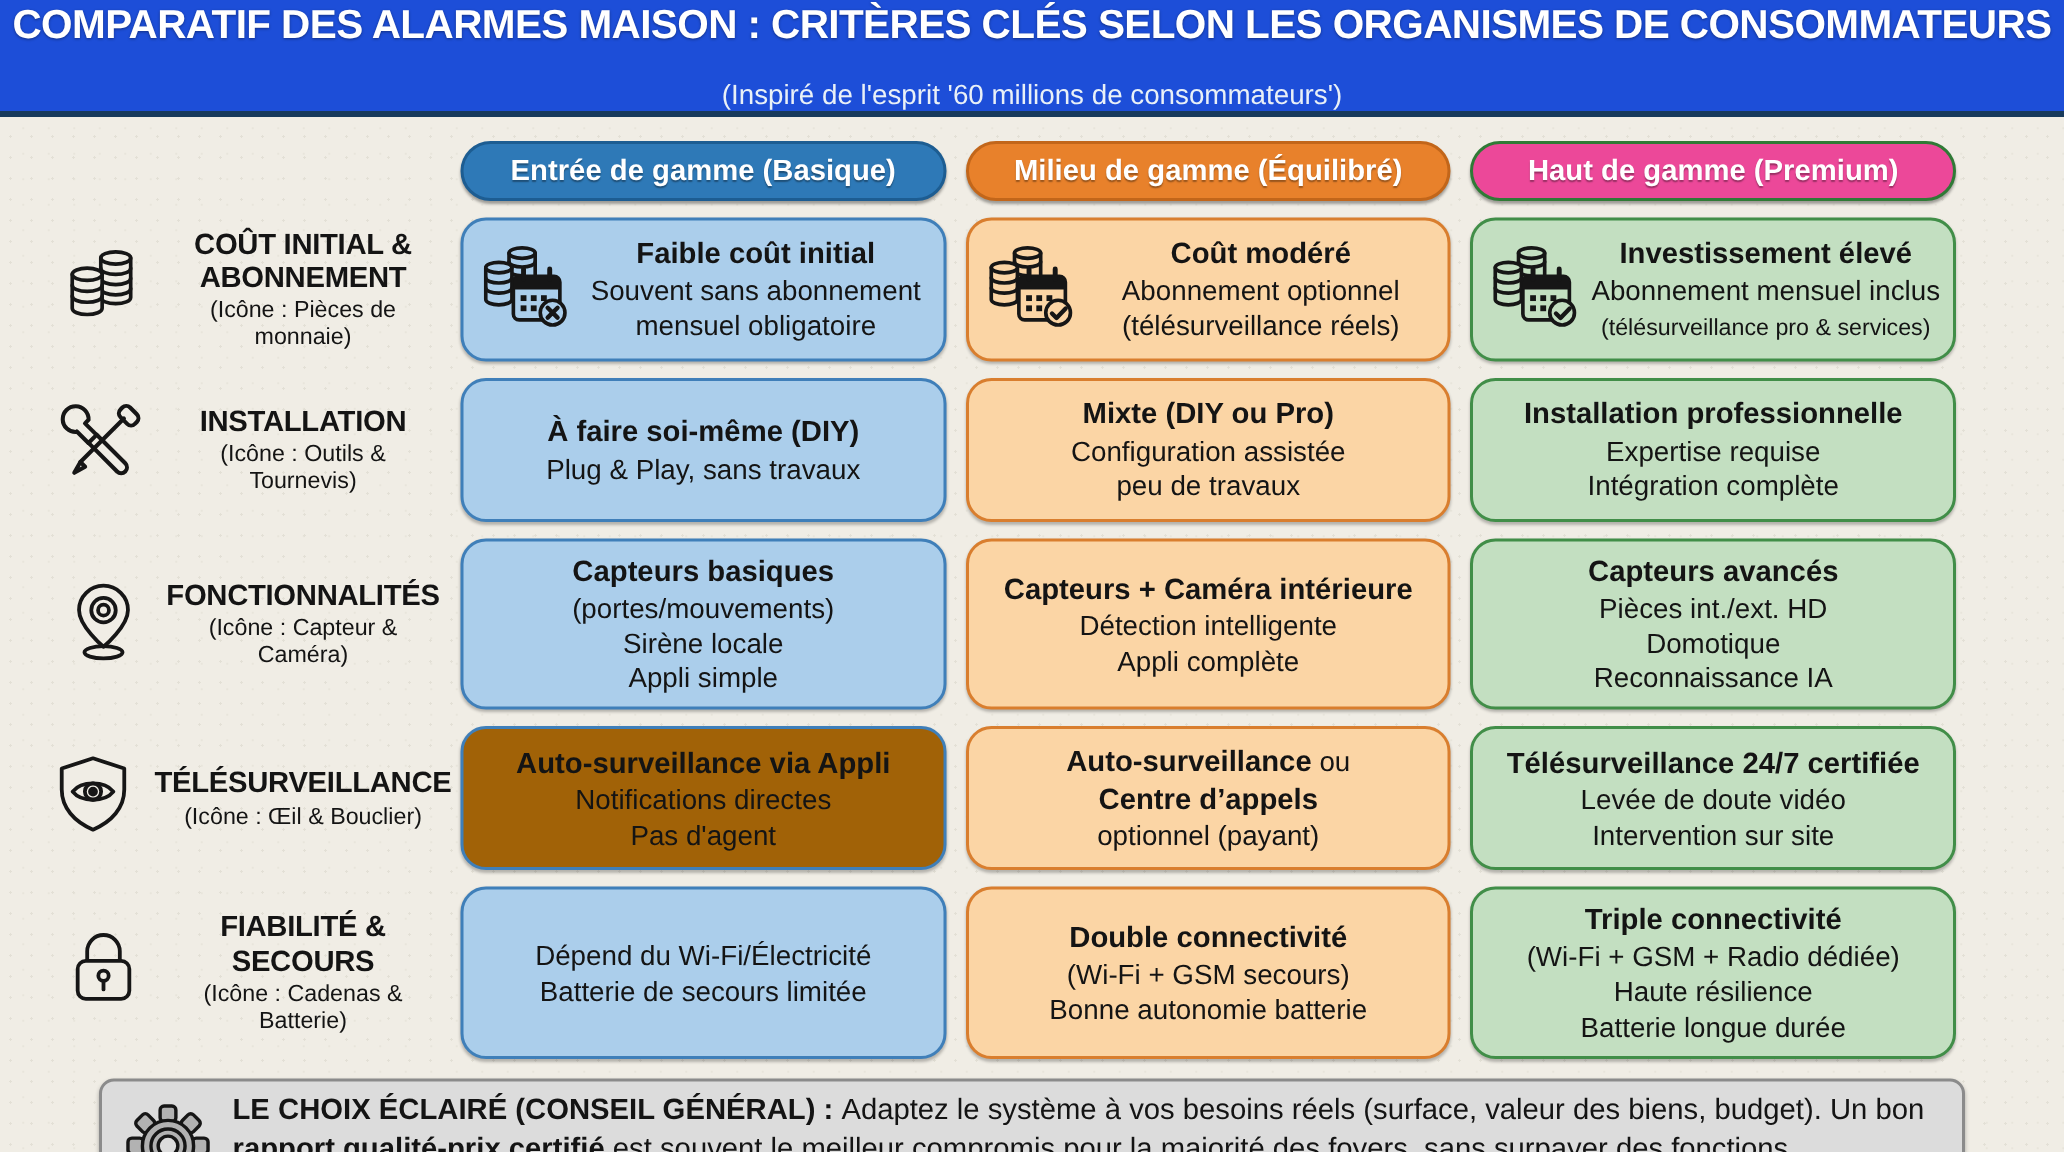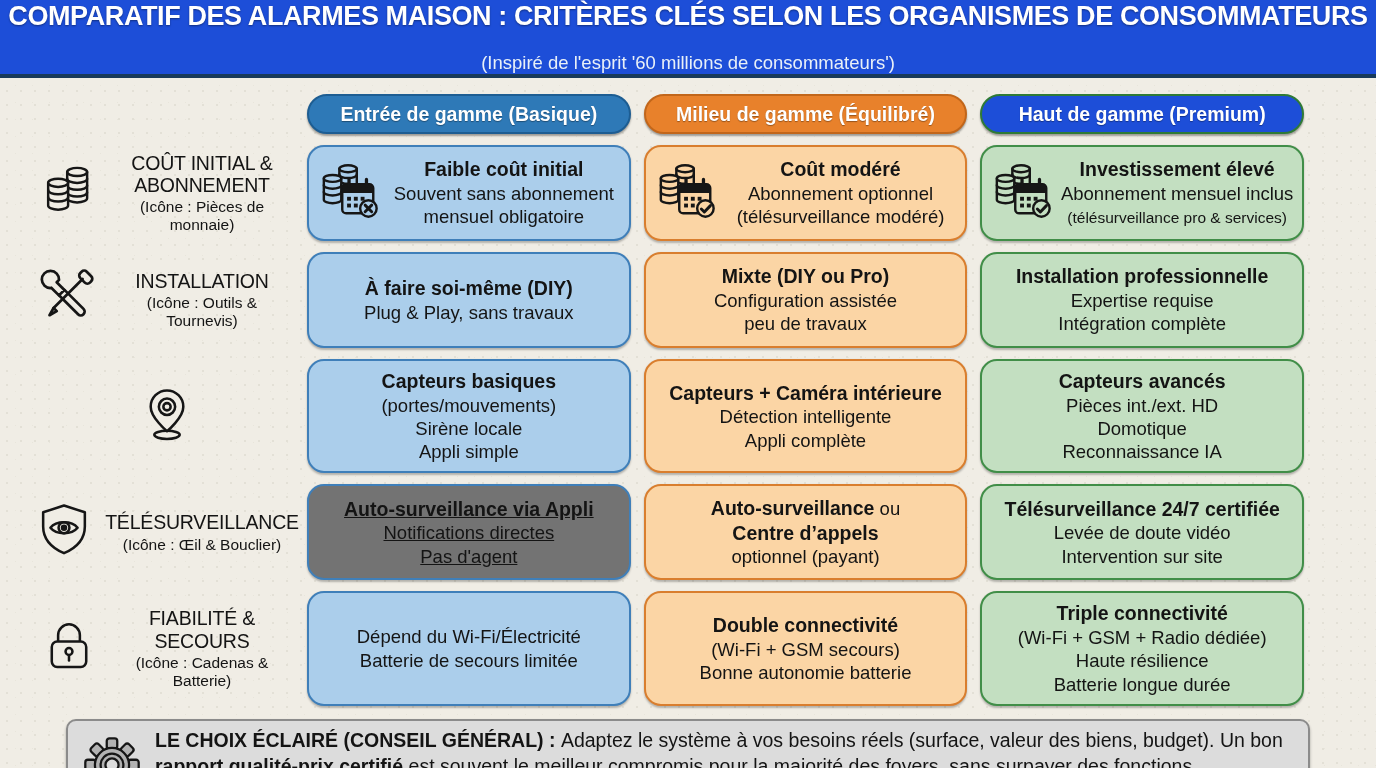--- a/index.html
+++ b/index.html
@@ -35,21 +35,21 @@
     border-radius:21px; border:2px solid; 
     color:#fff; font-weight:bold; font-size:19.5px;
     box-shadow:0 2px 2px rgba(0,0,0,.35);
     text-shadow:0 1px 1px rgba(0,0,0,.35);
   }
   .rowlabel{
     display:flex; align-items:center; justify-content:center; gap:12px; padding-left:18px;
   }
   .rowicon svg{ width:58px; height:58px; flex:none; }
   .labtext{ text-align:center; }
-  .labtitle{ font-weight:normal; font-size:19.5px; line-height:1.15; letter-spacing:-0.2px; }
+  .labtitle{ font-weight:bold; font-size:19.5px; line-height:1.15; letter-spacing:-0.2px; }
   .labcap{ font-size:15.5px; margin-top:2px; }
 
   .cell{
     border:2.5px solid; border-radius:17px;
     display:flex; align-items:center; justify-content:center;
     padding:8px 6px; gap:4px;
     box-shadow:0 1.5px 2px rgba(0,0,0,.25);
   }
   .cellicon svg{ width:62px; height:62px; flex:none; margin-left:4px; }
   .celltext{ flex:1; text-align:center; font-size:18.5px; line-height:1.26; }
@@ -72,21 +72,21 @@
 
 <div class="titlebar">
   <div class="title">COMPARATIF DES ALARMES MAISON : CRITÈRES CLÉS SELON LES ORGANISMES DE CONSOMMATEURS</div>
   <div class="subtitle">(Inspiré de l'esprit '60 millions de consommateurs')</div>
 </div>
 
 <div class="board" id="board">
   <div></div>
   <div class="pill" style="background: rgb(46, 121, 183); border-color: rgb(29, 93, 146);">Entrée de gamme (Basique)</div>
   <div class="pill" style="background: rgb(232, 129, 43); border-color: rgb(194, 102, 26);">Milieu de gamme (Équilibré)</div>
-  <div class="pill" style="background: #1d4ed8; border-color: rgb(47, 122, 54);">Haut de gamme (Premium)</div>
+  <div class="pill" style="background: #ec4899; border-color: rgb(47, 122, 54);">Haut de gamme (Premium)</div>
 <div class="rowlabel">
       <span class="icon rowicon"><svg viewBox="0 0 64 64" fill="none" stroke="#161616" stroke-linecap="round" stroke-linejoin="round" stroke-width="2.7">
   <ellipse cx="41" cy="11" rx="11" ry="4.5"></ellipse>
   <path d="M30 11v29c0 2.6 4.9 4.6 11 4.6s11-2 11-4.6V11"></path>
   <path d="M30 18.5c0 2.6 4.9 4.6 11 4.6s11-2 11-4.6"></path>
   <path d="M30 26c0 2.6 4.9 4.6 11 4.6s11-2 11-4.6"></path>
   <path d="M30 33.5c0 2.6 4.9 4.6 11 4.6s11-2 11-4.6"></path>
   <path d="M9 23v25c0 2.6 4.9 4.6 11 4.6s11-2 11-4.6V23" fill="var(--pagebg)"></path>
   <ellipse cx="20" cy="23" rx="11" ry="4.5" fill="var(--pagebg)"></ellipse>
   <path d="M9 31c0 2.6 4.9 4.6 11 4.6s11-2 11-4.6"></path>
@@ -145,21 +145,21 @@
             <rect x="43" y="38" width="4" height="4"></rect>
     <rect x="29" y="45" width="4" height="4"></rect>
             <rect x="36" y="45" width="4" height="4"></rect>
   </g>
   <circle cx="51" cy="50" r="8.5" fill="var(--cellbg)"></circle>
   <path d="M46.8 50.6l3.1 3.1 6.3-6.6" stroke-width="3"></path>
         </svg></span>
       <div class="celltext">
         <div><span class="b ">Coût modéré</span></div>
         <div><span class="">Abonnement optionnel</span></div>
-        <div><span class="">(télésurveillance modéré)</span></div>
+        <div><span class="">(télésurveillance réels)</span></div>
       </div>
     </div>
     <div class="cell" style="--cellbg: #c3dfc1; background: rgb(195, 223, 193); border-color: rgb(65, 142, 72);">
       <span class="icon cellicon"><svg viewBox="0 0 64 64" fill="none" stroke="#161616" stroke-linecap="round" stroke-linejoin="round" stroke-width="2.5">
   <ellipse cx="30" cy="9" rx="9" ry="3.6"></ellipse>
   <path d="M21 9v21M39 9v15"></path>
   <path d="M21 15c0 2 4 3.6 9 3.6s9-1.6 9-3.6"></path>
   <path d="M21 21c0 2 4 3.6 9 3.6"></path>
   <path d="M5 19v22c0 2 4 3.6 9 3.6s9-1.6 9-3.6V19" fill="var(--cellbg)"></path>
   <ellipse cx="14" cy="19" rx="9" ry="3.6" fill="var(--cellbg)"></ellipse>
@@ -217,20 +217,24 @@
         <div><span class="">Intégration complète</span></div>
       </div>
     </div>
     <div class="rowlabel">
       <span class="icon rowicon"><svg viewBox="0 0 64 64" fill="none" stroke="#161616" stroke-linecap="round" stroke-linejoin="round" stroke-width="2.8">
     <ellipse cx="32" cy="55" rx="14" ry="4.5"></ellipse>
     <path d="M32 6c-9.9 0-18 8-18 17.9C14 36 32 51 32 51s18-15 18-27.1C50 14 41.9 6 32 6z" fill="var(--pagebg)"></path>
     <circle cx="32" cy="24" r="9"></circle>
     <circle cx="32" cy="24" r="4"></circle>
   </svg></span>
+      <div class="labtext">
+        <div class="labtitle">FONCTIONNALITÉS</div>
+        <div class="labcap">(Icône : Capteur &amp; Caméra)</div>
+      </div>
     </div>
     <div class="cell" style="--cellbg: #abceeb; background: rgb(171, 206, 235); border-color: rgb(63, 127, 185);">
       <div class="celltext">
         <div><span class="b ">Capteurs basiques</span></div>
         <div><span class="">(portes/mouvements)</span></div>
         <div><span class="">Sirène locale</span></div>
         <div><span class="">Appli simple</span></div>
       </div>
     </div>
     <div class="cell" style="--cellbg: #fbd5a5; background: rgb(251, 213, 165); border-color: rgb(217, 126, 46);">
@@ -253,21 +257,21 @@
     <path d="M32 5l23 7.5V28c0 13.5-9.3 23.6-23 29.5C18.3 51.6 9 41.5 9 28V12.5z" fill="var(--pagebg)"></path>
     <path d="M17 29.5c6.5-8 23.5-8 30 0-6.5 8-23.5 8-30 0z"></path>
     <circle cx="32" cy="29.5" r="6"></circle>
     <circle cx="32" cy="29.5" r="2.2" fill="#161616"></circle>
   </svg></span>
       <div class="labtext">
         <div class="labtitle">TÉLÉSURVEILLANCE</div>
         <div class="labcap">(Icône : Œil &amp; Bouclier)</div>
       </div>
     </div>
-    <div class="cell" style="--cellbg: #abceeb; background: #737373; border-color: rgb(63, 127, 185); text-decoration: underline;">
+    <div class="cell" style="--cellbg: #abceeb; background: #a16207; border-color: rgb(63, 127, 185);">
       <div class="celltext">
         <div><span class="b ">Auto-surveillance via Appli</span></div>
         <div><span class="">Notifications directes</span></div>
         <div><span class="">Pas d'agent</span></div>
       </div>
     </div>
     <div class="cell" style="--cellbg: #fbd5a5; background: rgb(251, 213, 165); border-color: rgb(217, 126, 46);">
       <div class="celltext">
         <div><span class="b ">Auto-surveillance</span><span class=""> ou</span></div>
         <div><span class="b ">Centre d’appels</span></div>

